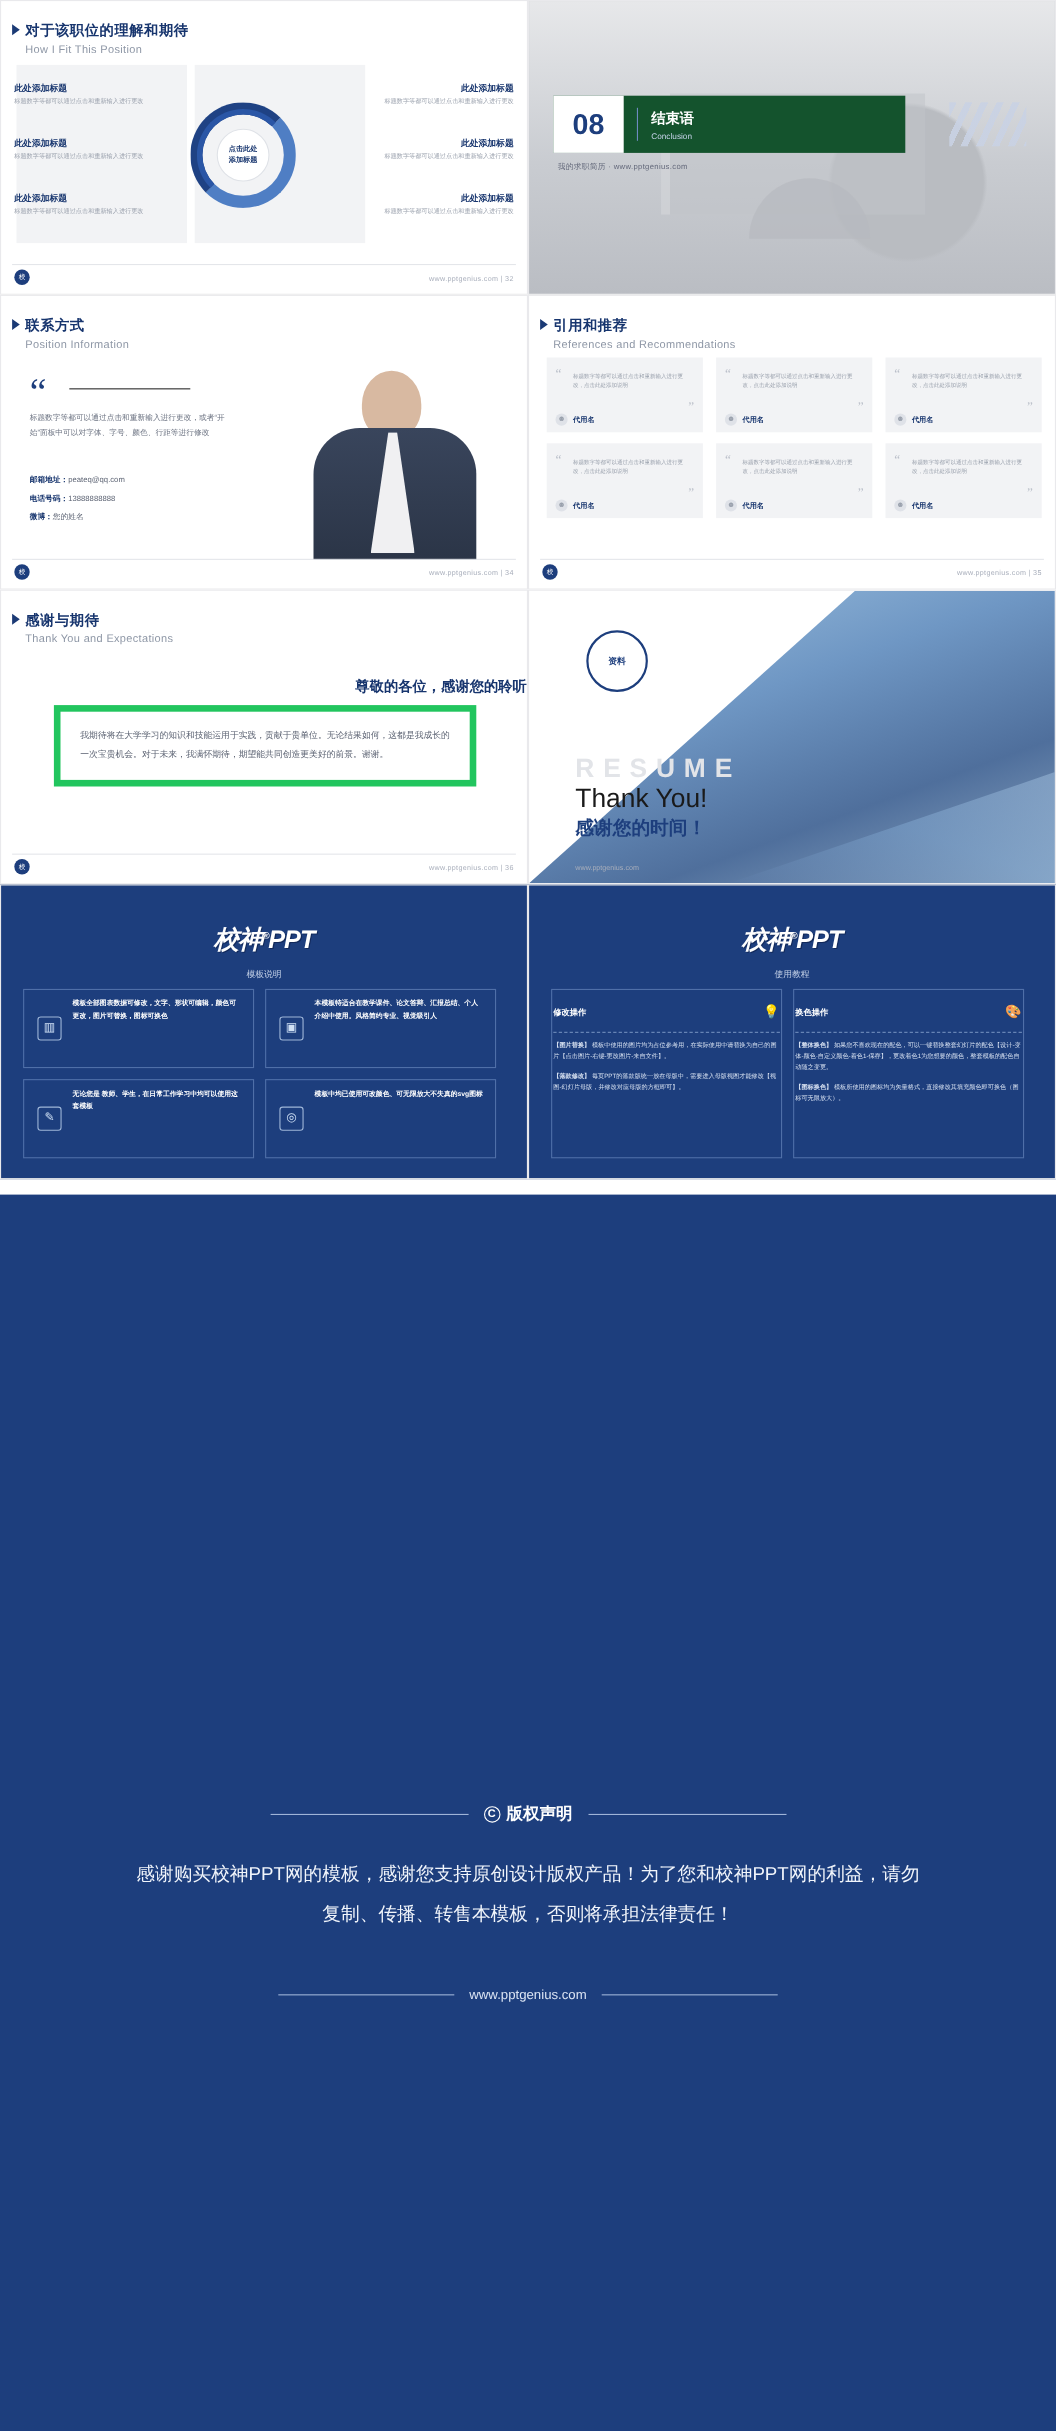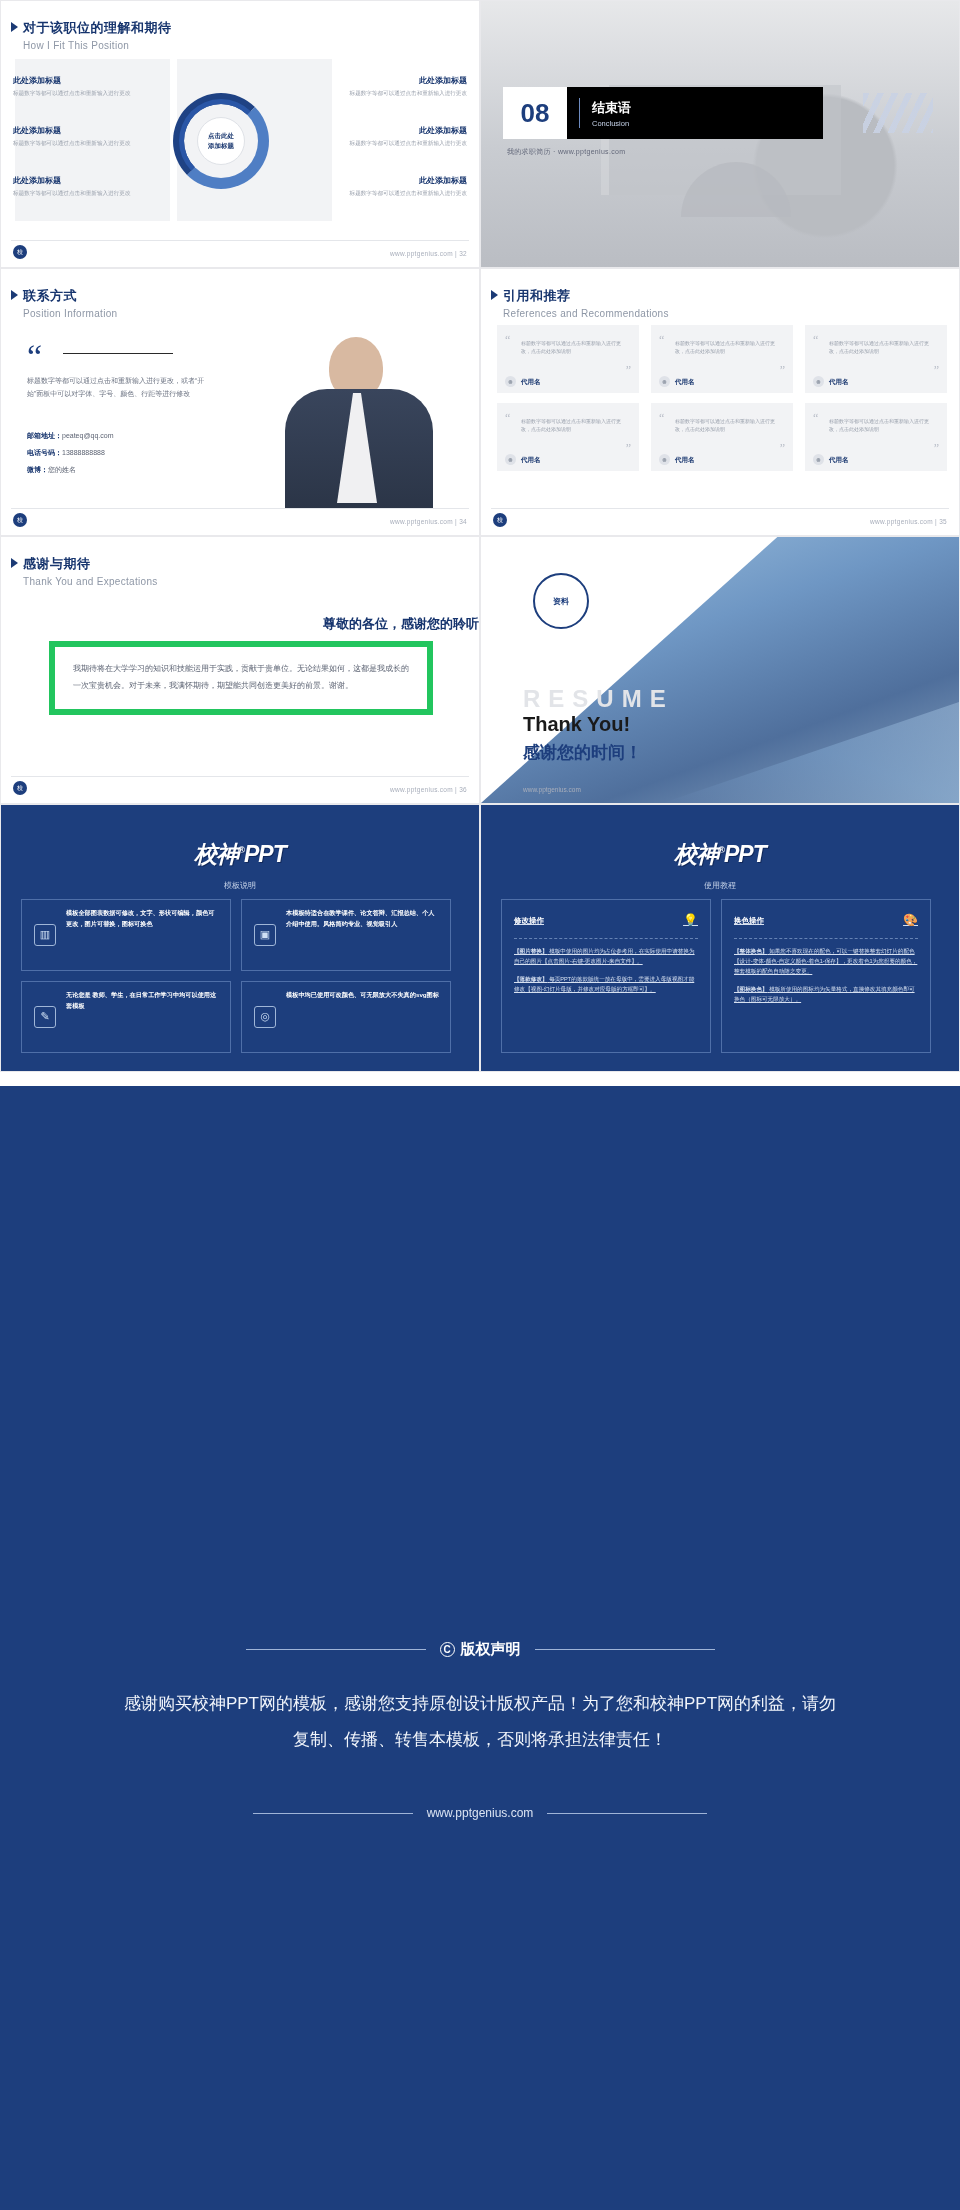--- a/index.html
+++ b/index.html
@@ -137,21 +137,21 @@
     position: absolute; bottom: 50px; left: 200px;
     width: 110px; height: 55px;
     border-radius: 55px 55px 0 0;
     background: #b6b9bf;
     opacity: .7;
   }
   .cover-bar {
     position: absolute;
     top: 86px; left: 22px;
     width: 320px; height: 52px;
-    background: #000000;
+    background: #14532d;
     display: flex; align-items: center;
   }
   .cover-num {
     width: 64px; height: 52px;
     background: #fff;
     color: #1d3e7d;
     font-size: 26px; font-weight: bold;
     display: flex; align-items: center; justify-content: center;
   }
   .cover-sep { width: 1px; height: 30px; background: #6e8bc0; margin: 0 12px; }
@@ -259,21 +259,21 @@
     width: 56px; height: 56px; border-radius: 50%;
     border: 2px solid #1d3e7d;
     display: flex; align-items: center; justify-content: center;
     color: #1d3e7d; font-size: 8px; font-weight: bold;
     background: #fff;
   }
   .ty-ghost {
     position: absolute; left: 42px; top: 148px;
     font-size: 24px; letter-spacing: 8px; color: #e2e4e8; font-weight: bold;
   }
-  .ty-l1 { position: absolute; left: 42px; top: 176px; font-size: 20px; font-weight: bold; color: #1a1a1a; text-align: right; }
+  .ty-l1 { position: absolute; left: 42px; top: 176px; font-size: 24px; font-weight: normal; color: #1a1a1a; text-align: right; }
   .ty-l2 { position: absolute; left: 42px; top: 204px; font-size: 17px; font-weight: bold; color: #1d3e7d; }
   .ty .foot2 { position: absolute; left: 42px; bottom: 10px; font-size: 6.5px; color: #a8aebb; }
 
   
   .blue {
     background: #1d3e7d;
     color: #fff;
   }
   .brand {
     position: absolute; top: 34px; left: 0; width: 100%;
@@ -306,26 +306,25 @@
     width: 22px; height: 22px;
     border: 1px solid #9fb6d8;
     border-radius: 3px;
     display: flex; align-items: center; justify-content: center;
     font-size: 11px; color: #cfe0f5;
   }
   .bcell b { color: #fff; }
 
   .tut-cell {
     border: 1px solid #4f6fa8;
-    padding: 10px 12px;
+    padding: 10px 1px;
     position: relative;
     font-size: 5.6px;
     line-height: 1.8;
     color: #d7e1f1;
-    text-decoration: underline;
   }
   .tut-head {
     display: flex; align-items: center; justify-content: space-between;
     border-bottom: 1px dashed #6683b4;
     padding-bottom: 6px; margin-bottom: 7px;
   }
   .tut-head b { font-size: 7.5px; color: #fff; }
   .tut-head .ic { font-size: 12px; color: #cfe0f5; }
   .tgrid {
     position: absolute; left: 20px; top: 94px;

